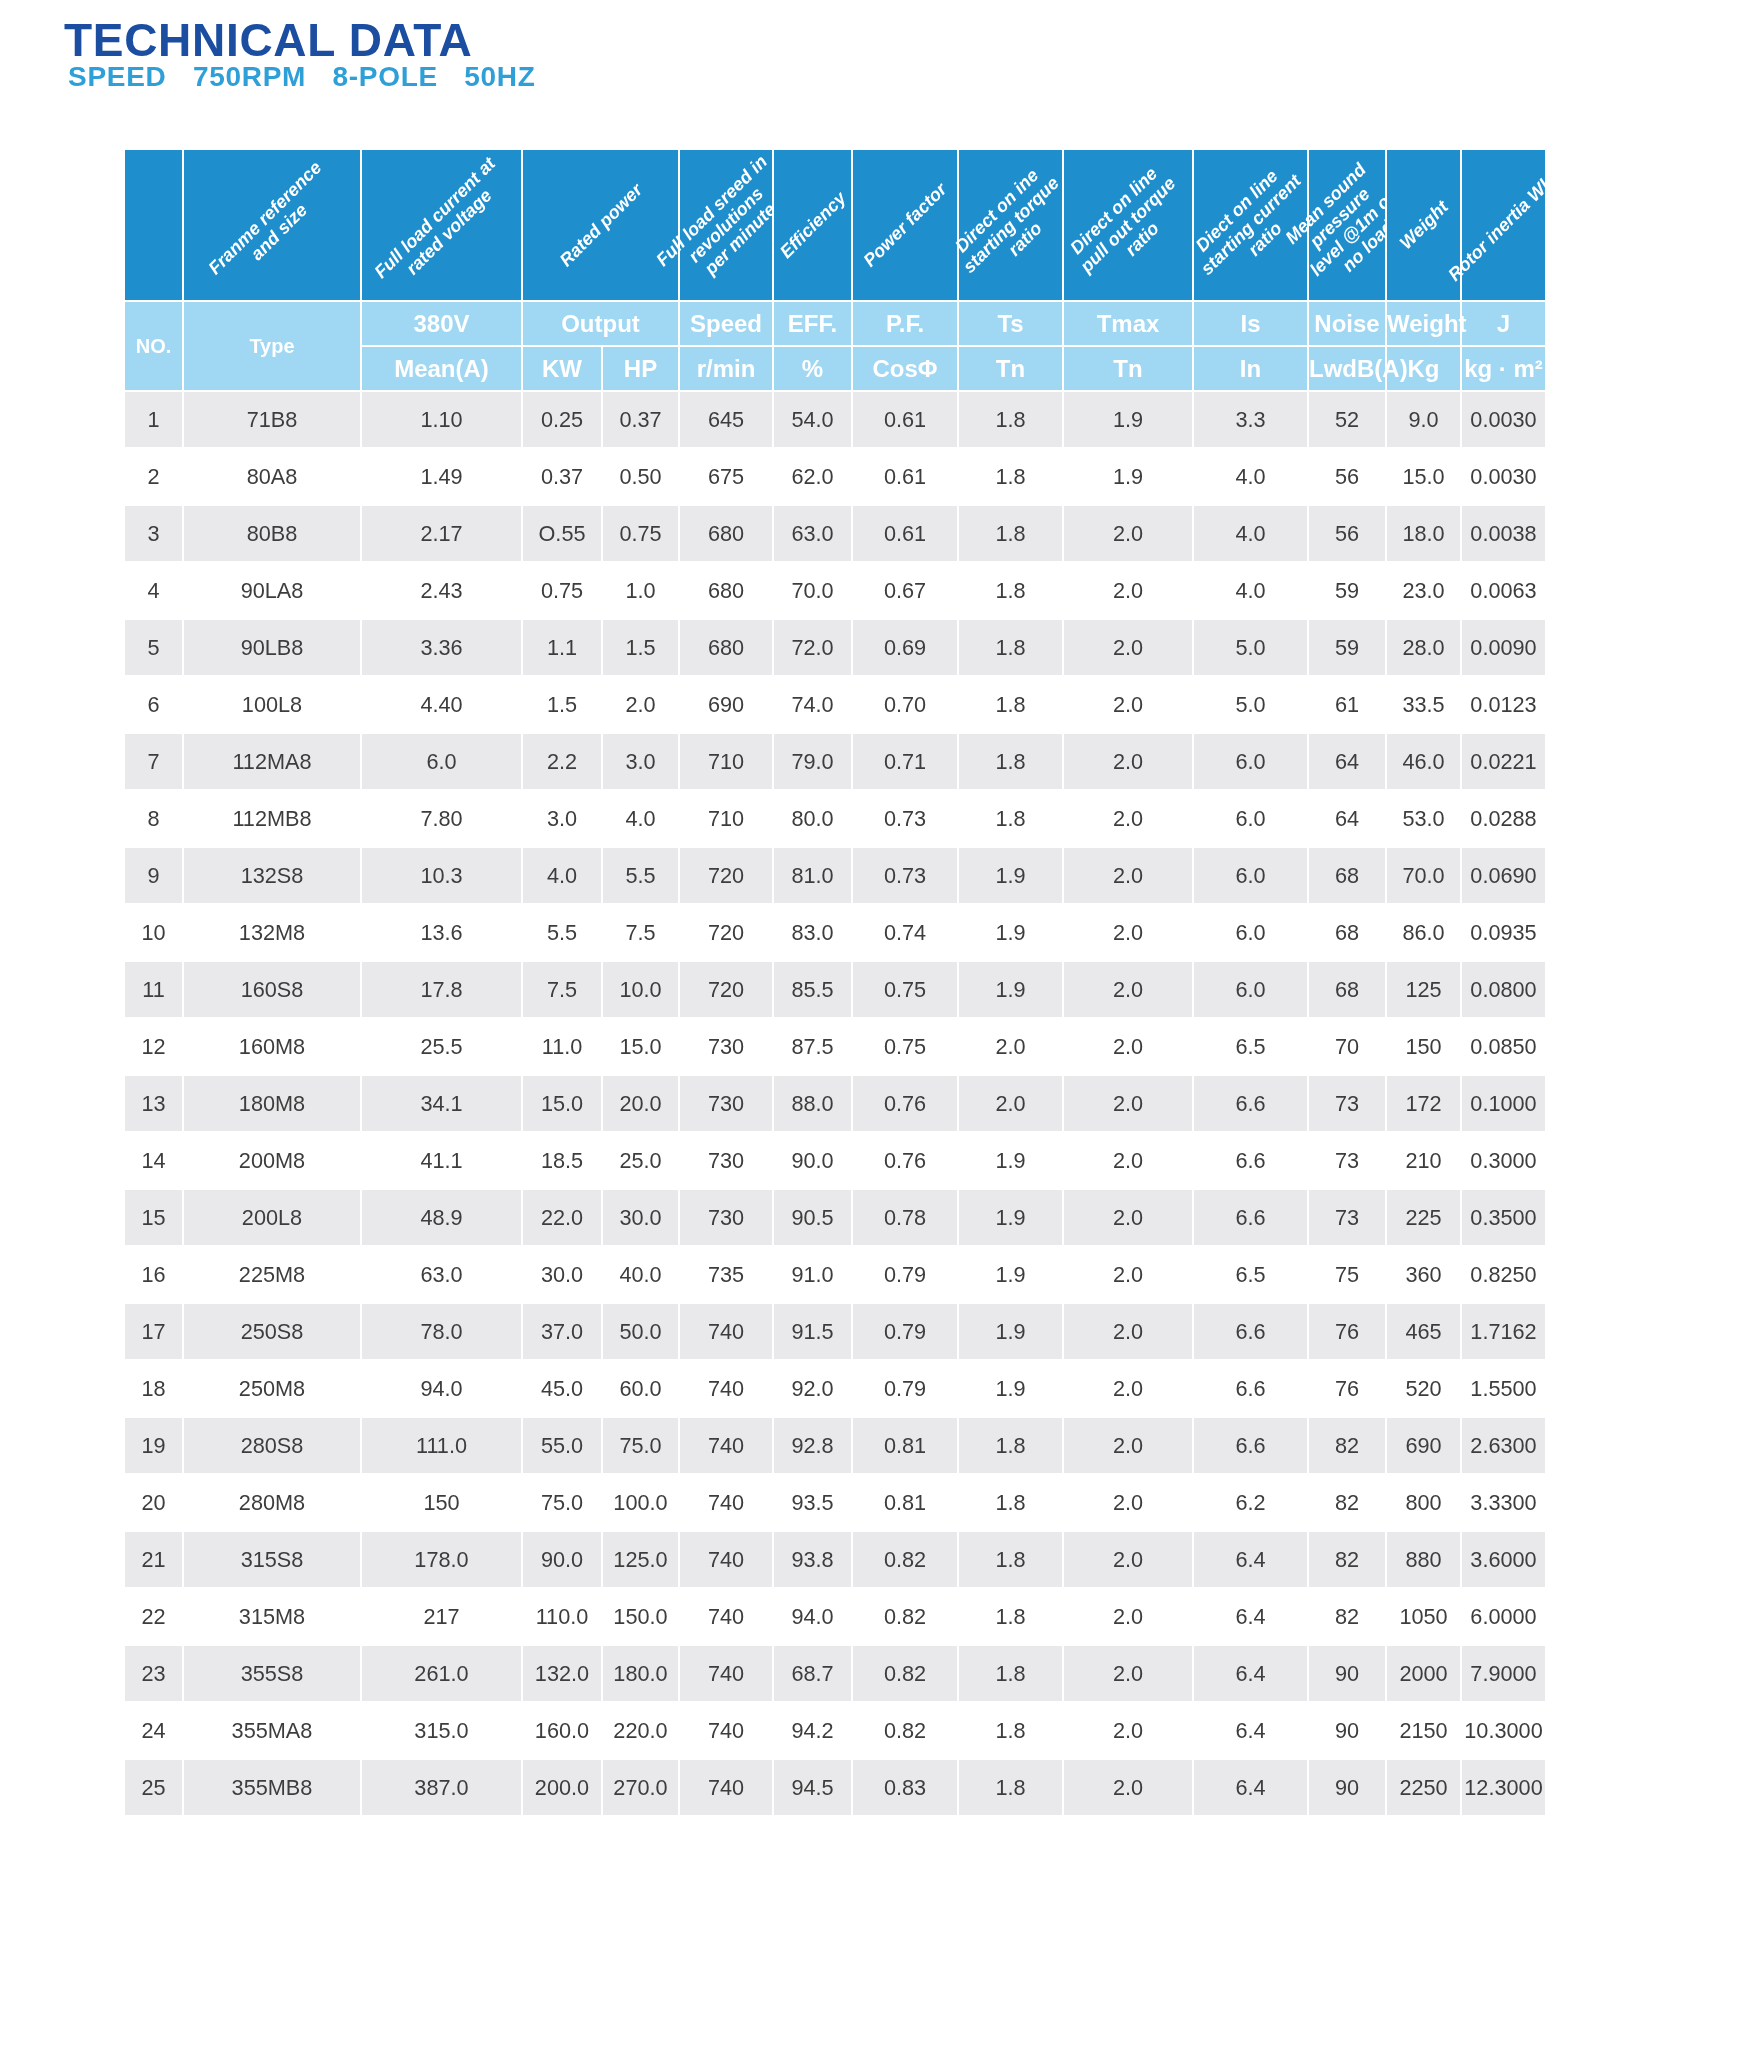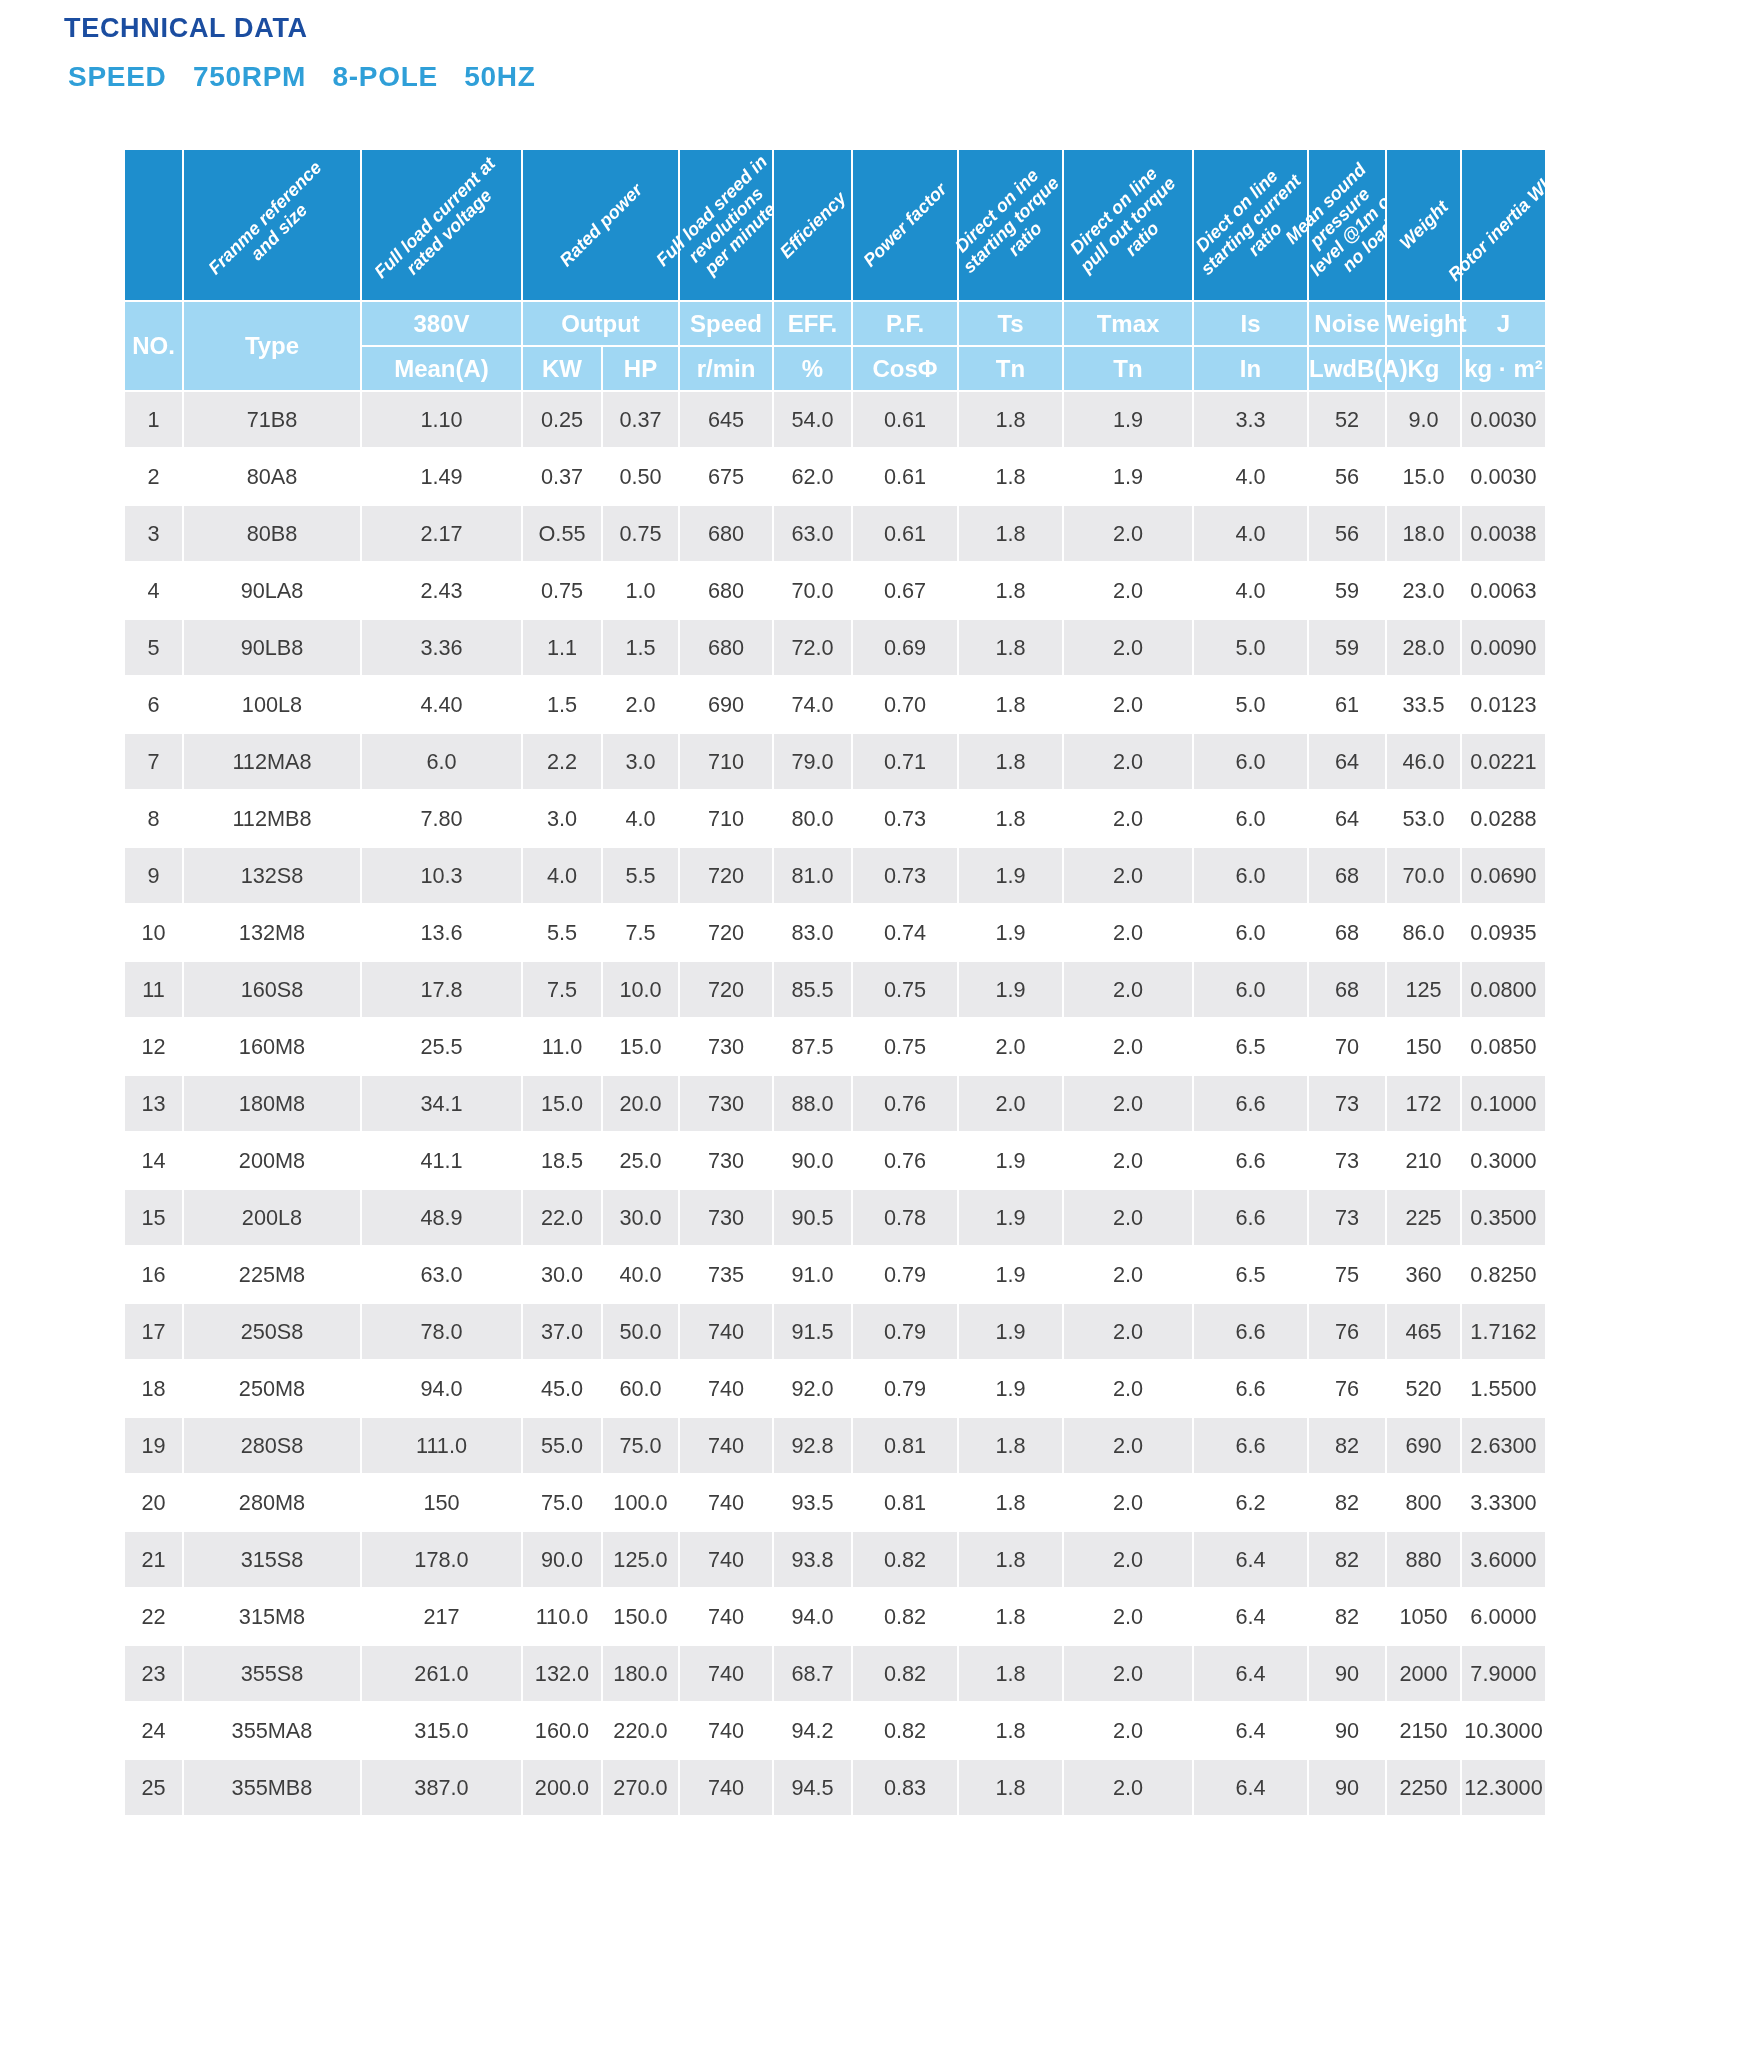--- a/index.html
+++ b/index.html
@@ -3,21 +3,21 @@
 <meta charset="utf-8">
 <style>
   html,body{margin:0;padding:0;background:#fff;}
   body{
     width:1757px;height:2066px;position:relative;
     font-family:"Liberation Sans", sans-serif;
     -webkit-font-smoothing:antialiased;
   }
   .page-title{
     position:absolute;left:64px;top:12.6px;
-    font-size:27px;font-weight:bold;letter-spacing:0.7px;
+    font-size:46px;font-weight:bold;letter-spacing:0.7px;
     color:#1b4da0;
   }
   .page-subtitle{
     position:absolute;left:68px;top:61px;
     font-size:28px;font-weight:bold;letter-spacing:0.7px;word-spacing:18px;
     color:#2f9fd8;
   }
   table.spec{
     position:absolute;left:123px;top:148px;
     width:1423px;table-layout:fixed;
@@ -35,21 +35,21 @@
     transform:translate(-50%,-50%) rotate(-45deg);
     width:max-content;max-width:210px;
     white-space:pre-line;text-align:center;
     color:#ffffff;font-weight:bold;font-style:italic;
     font-size:18px;line-height:1.12;
   }
   tr.sub th{
     background:#a0d7f3;color:#ffffff;
     font-size:24px;font-weight:bold;height:43px;
   }
-  tr.sub th.big{font-size:24px;}
+  tr.sub th.big{font-size:20px;}
   tbody td{
     height:55px;color:#3d3d3d;font-size:21.7px;font-weight:normal;
   }
   tbody tr.odd td{background:#e9e9eb;}
   tbody tr.even td{background:#ffffff;}
 </style>
 </head>
 <body>
 
 <div class="page-title">TECHNICAL DATA</div>

